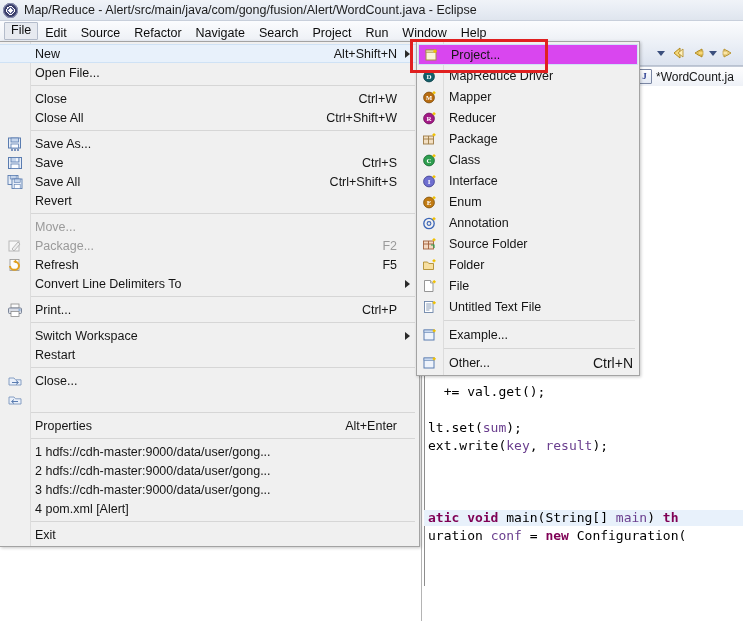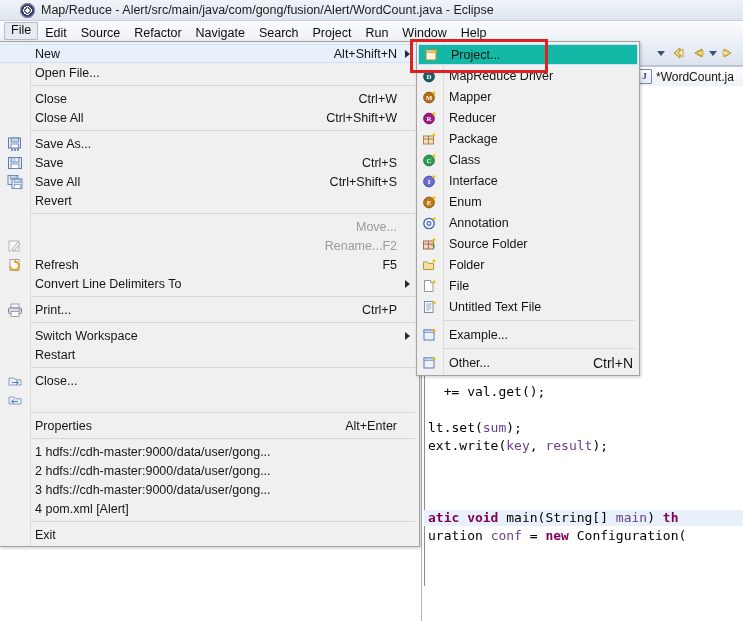--- a/index.html
+++ b/index.html
@@ -24,21 +24,21 @@
     background: linear-gradient(to bottom, #f3f5f9 0%, #e9edf4 100%);
   }
   #title-bar {
     position: absolute;
     left: 0; top: 0;
     width: 743px;
     height: 21px;
     background: linear-gradient(to bottom, #f0f3f8 0%, #e6ebf3 60%, #dfe5ee 100%);
     display: flex;
     align-items: center;
-    padding-left: 20px;
+    padding-left: 3px;
     box-sizing: border-box;
     border-bottom: 1px solid #c8cfdb;
   }
   #eclipse-logo {
     width: 15px; height: 15px;
     border-radius: 50%;
     background:
        radial-gradient(circle at 50% 50%, #ffffff 0 19%, #5b5f8e 19% 33%, #ffffff 33% 40%, #3a3e6b 40% 72%, #9aa0c8 72% 86%, #2c2f52 86% 100%);
     margin-right: 6px;
     flex: none;
@@ -242,21 +242,21 @@
     justify-content: center;
     height: 19px;
   }
   .fm-label {
     flex: 1 1 auto;
     font-size: 12.5px;
     color: #151515;
     padding-left: 5px;
     white-space: nowrap;
   }
-  .fm-label.disabled { color: #9a9a9a; text-align: right; }
+  .fm-label.disabled { color: #9a9a9a; }
   .fm-accel {
     font-size: 12.5px;
     color: #151515;
     white-space: nowrap;
     padding-right: 4px;
   }
   .fm-accel.disabled { color: #9a9a9a; }
   .fm-sub {
     width: 12px;
     flex: none;
@@ -301,21 +301,21 @@
   }
   .sm-row {
     position: relative;
     display: flex;
     align-items: center;
     height: 21px;
     z-index: 2;
     padding-right: 6px;
   }
   .sm-row.highlight {
-    background: #14b8a6;
+    background: #d946ef;
     border: 1px solid #cfe2f5;
     height: 19px;
     margin: 0 1px;
   }
   .sm-icon {
     width: 26px;
     flex: none;
     display: flex;
     align-items: center;
     justify-content: center;
@@ -525,21 +525,21 @@
       <div class="fm-sub"></div>
     </div>
 
     <div class="fm-row">
       <div class="fm-icon">
         <svg class="ico" viewBox="0 0 16 16">
           <rect x="2" y="3" width="10" height="10" fill="#f7f7f7" stroke="#b8b8b8" stroke-width="1"></rect>
           <path d="M5 11 L11 4 L13 6 L7 13 Z" fill="#ededed" stroke="#b0b0b0" stroke-width="0.9"></path>
         </svg>
       </div>
-      <div class="fm-label disabled">Rename...</div>
+      <div class="fm-label disabled">Package...</div>
       <div class="fm-accel disabled">F2</div>
       <div class="fm-sub"></div>
     </div>
 
     <div class="fm-row">
       <div class="fm-icon">
         <svg class="ico" viewBox="0 0 16 16">
           <rect x="3" y="2.5" width="9" height="11" fill="#fdfdfd" stroke="#9b9b9b" stroke-width="0.9"></rect>
           <path d="M3 9 a4.5 4 0 1 0 5 -4.2" fill="none" stroke="#e0a020" stroke-width="2"></path>
           <path d="M9 2.5 L9.5 6 L6 5 Z" fill="#e0a020"></path>

